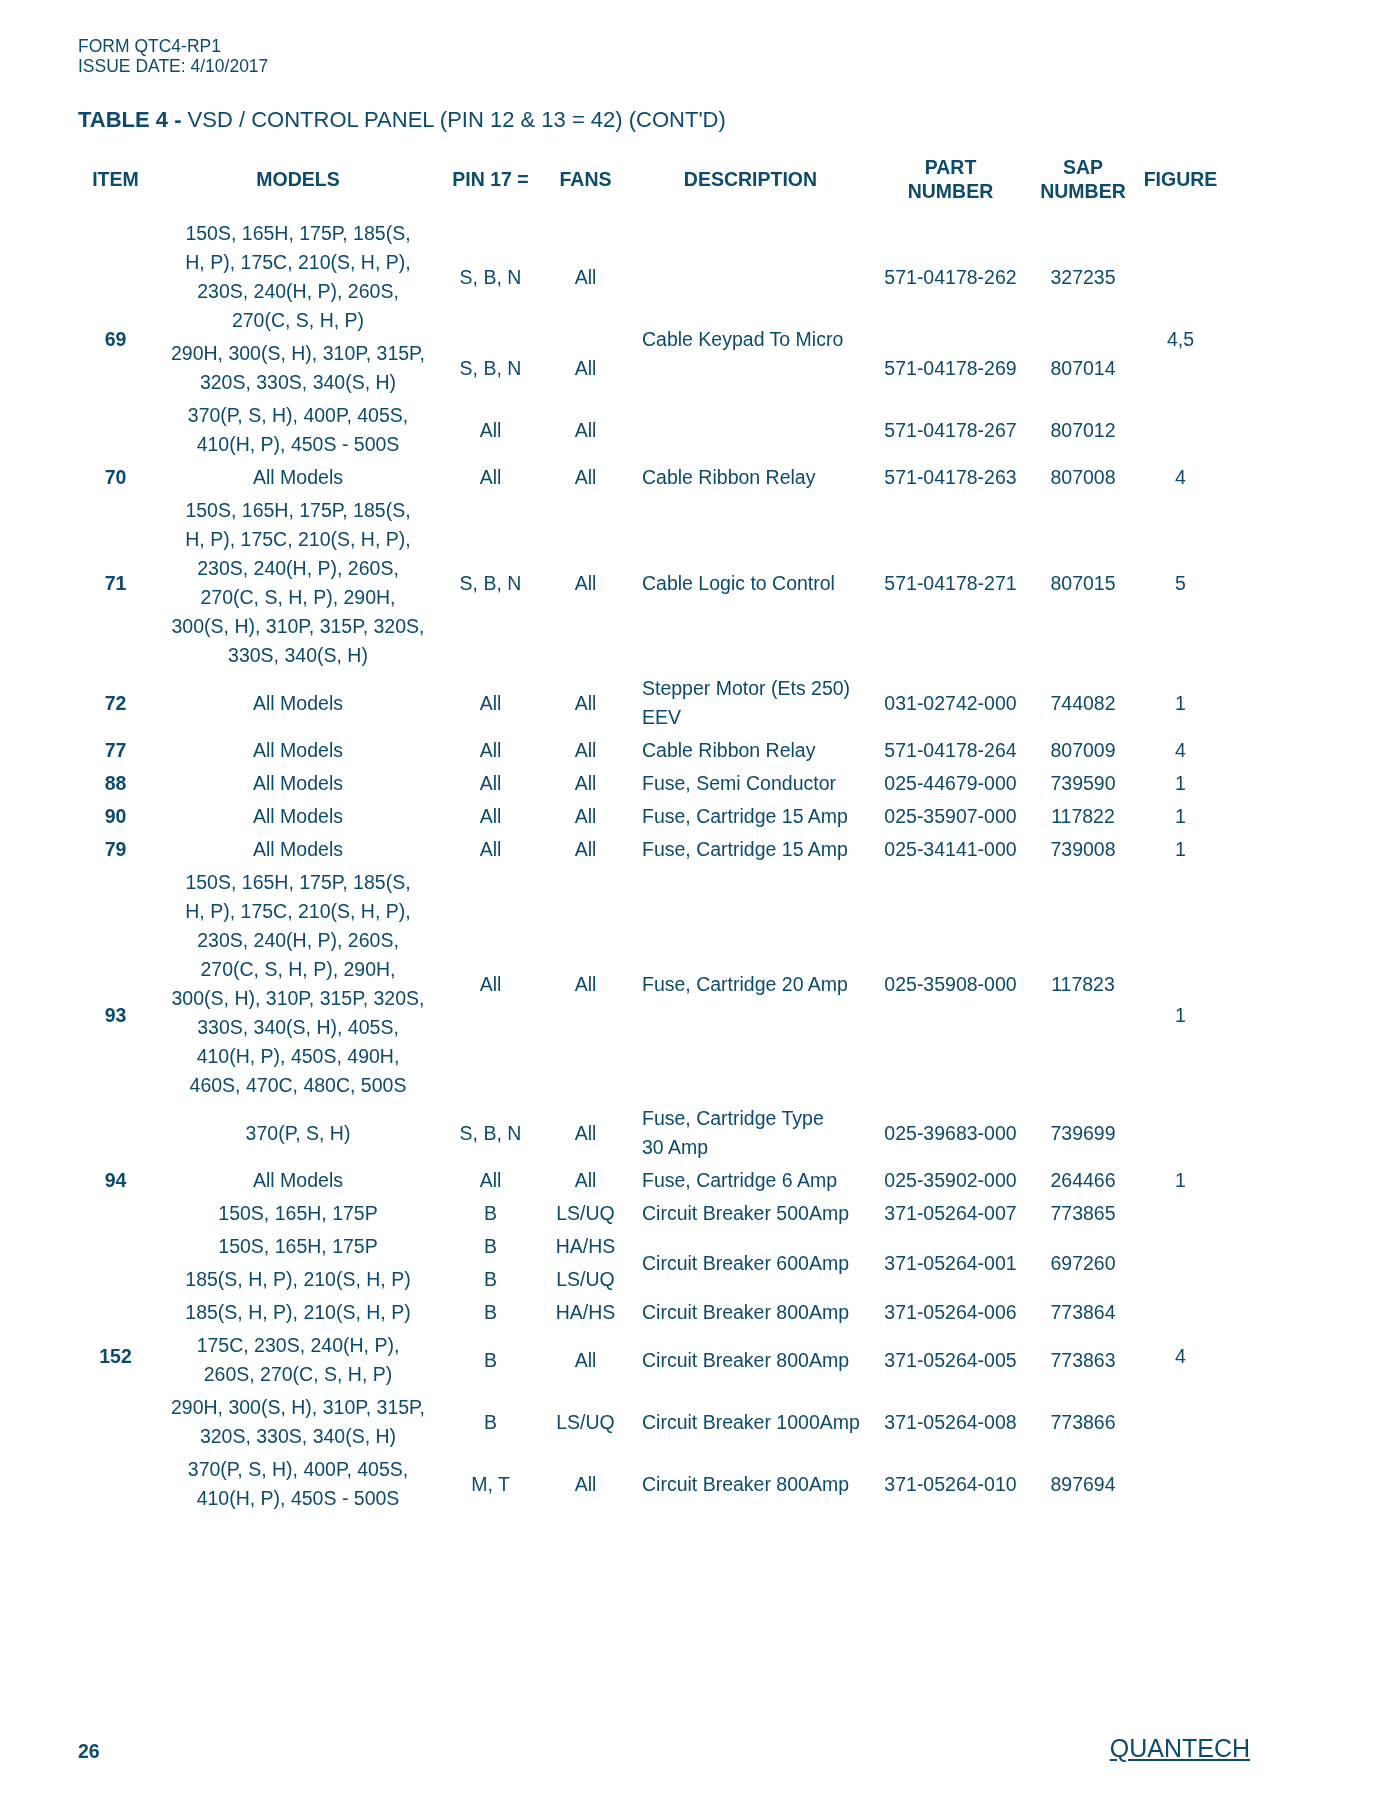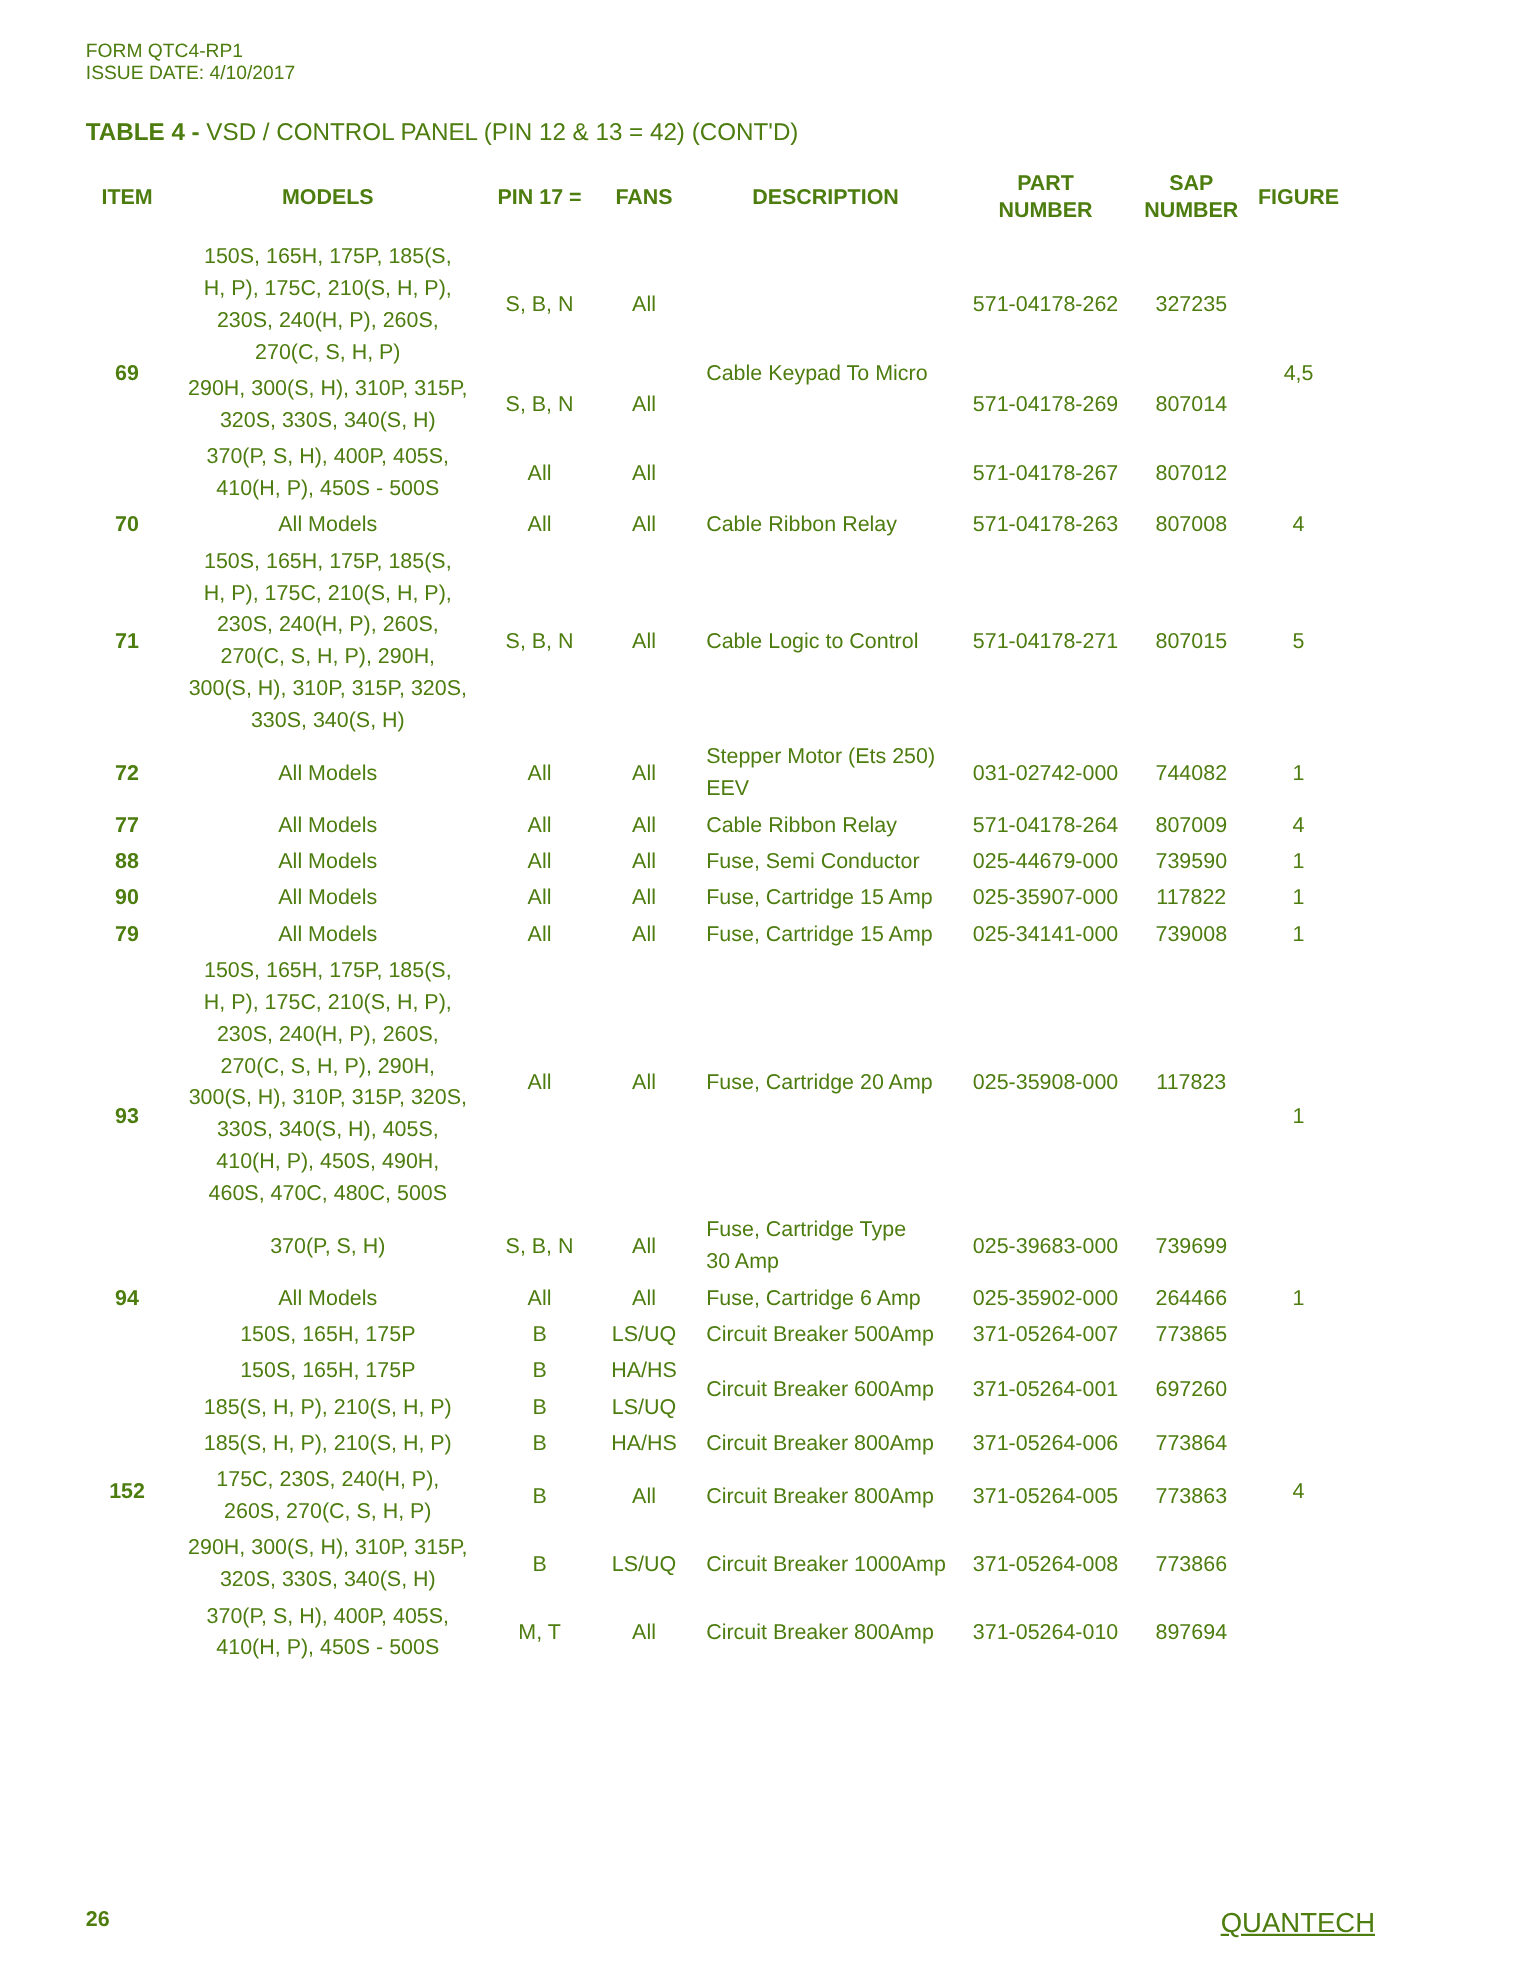--- a/index.html
+++ b/index.html
@@ -1,21 +1,21 @@
 <!DOCTYPE html>
 <html><head>
 <meta charset="utf-8">
 <style>
   html,body{margin:0;padding:0;background:#ffffff;}
   .page{
     position:relative;
     width:1338px;
     height:1800px;
     background:#ffffff;
-    color:#4d7c0f;
+    color:#0c4a6e;
     font-family:"Liberation Sans","DejaVu Sans",sans-serif;
     overflow:hidden;
   }
   .content{
     position:absolute;
     left:78px;
     top:36px;
     width:1172px;
   }
   .form-header{
@@ -66,21 +66,21 @@
     padding-left:9px;
     white-space:pre-line;
   }
   .footer{
     position:absolute;
     left:78px;
     bottom:37px;
     width:1172px;
     display:flex;
     justify-content:space-between;
-    align-items:flex-start;
+    align-items:flex-end;
   }
   .footer .pagenum{font-size:19.5px;font-weight:700;}
   .footer .brand{font-size:25px;text-decoration:underline;}
 </style>
 </head>
 <body>
 
 <div class="page">
   <div class="content">
     <div class="form-header">

